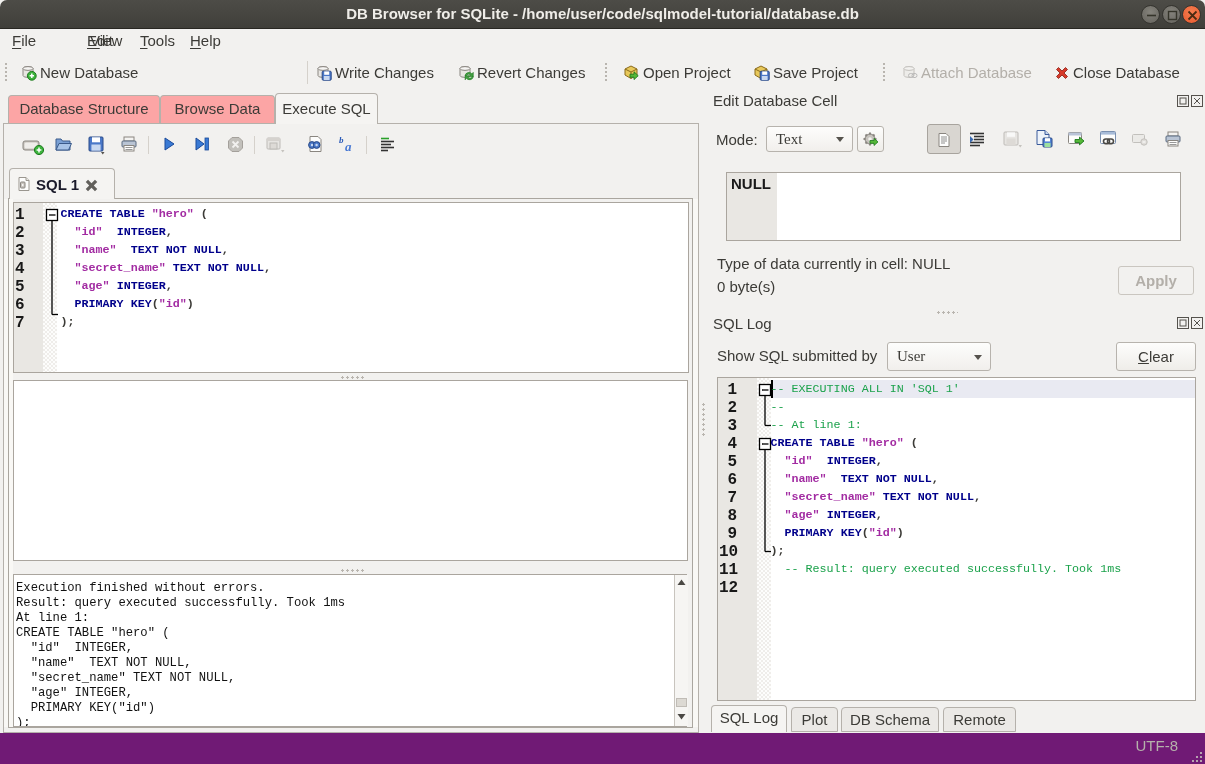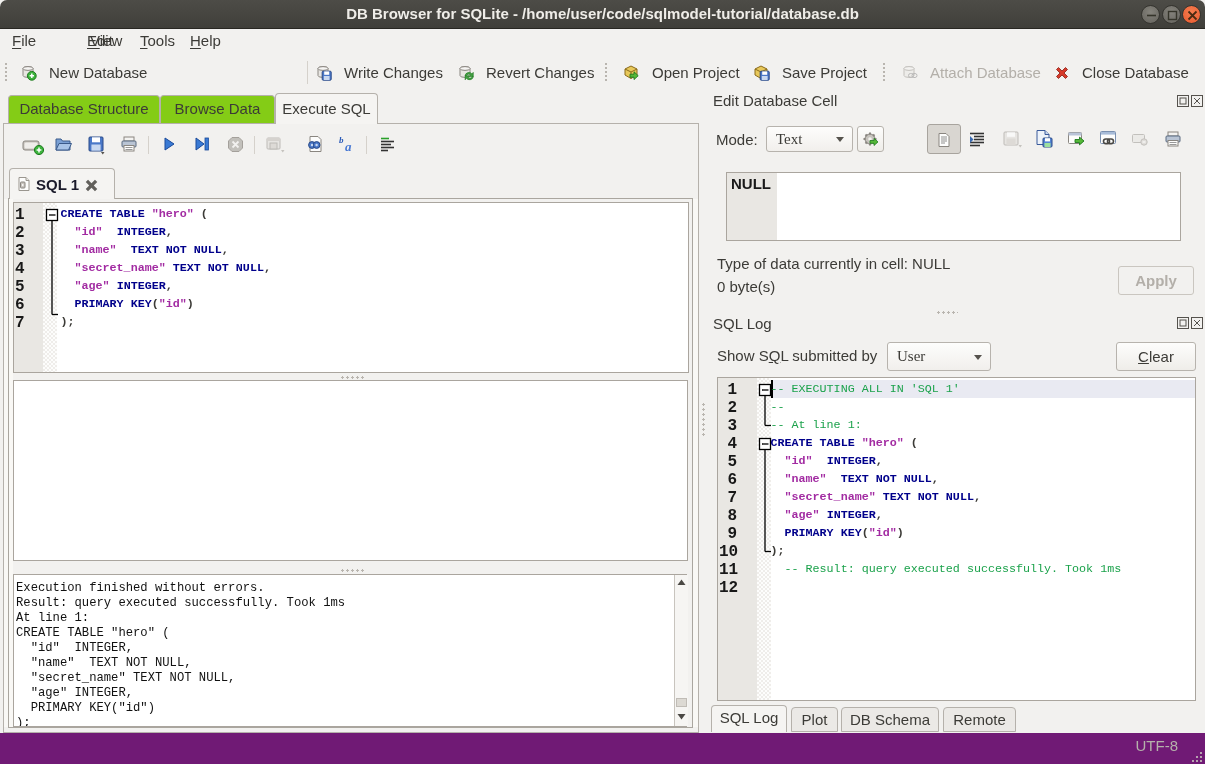--- a/index.html
+++ b/index.html
@@ -18,28 +18,28 @@
 #btn-close{ right:4px;  background:radial-gradient(circle at 50% 35%,#f57e50,#e8592e); }
 .winbtn svg { position:absolute; left:0; top:0; }
 
 
 #menubar { left:0; top:29px; width:1205px; height:25px; background:#f2f1ef; }
 .menuitem { position:absolute; top:2px; height:19px; line-height:19px; }
 .menuitem u { text-decoration-thickness:1px; text-underline-offset:2px; }
 
 
 #toolbar { left:0; top:54px; width:1205px; height:37px; background:#f2f1ef; }
-.tbtn { position:absolute; top:5px; height:27px; display:flex; align-items:center; gap:12px; font-size:15px; }
+.tbtn { position:absolute; top:5px; height:27px; display:flex; align-items:center; gap:3px; font-size:15px; }
 .tbtn.disabled { color:#b3afa9; }
 .tbhandle { position:absolute; top:8px; width:4px; height:21px;
   background-image:radial-gradient(circle,#b9b5af 1px,transparent 1.2px); background-size:4px 4px; }
 .tbsep { position:absolute; top:7px; width:1px; height:23px; background:#d5d1cb; }
 
 
-.maintab { position:absolute; top:95px; height:28px; background:#84cc16;
+.maintab { position:absolute; top:95px; height:28px; background:#fca5a5;
   border:1px solid #b5b1ab; border-bottom:none; border-radius:4px 4px 0 0;
   text-align:center; line-height:26px; font-size:15px; }
 .maintab.active { top:93px; height:31px; background:#f5f4f2; z-index:3; line-height:29px; }
 
 
 #leftframe { left:3px; top:123px; width:696px; height:610px; background:#f2f1ef;
   border:1px solid #b5b1ab; }
 
 
 #sqltoolbar { left:8px; top:133px; width:660px; height:36px; }

